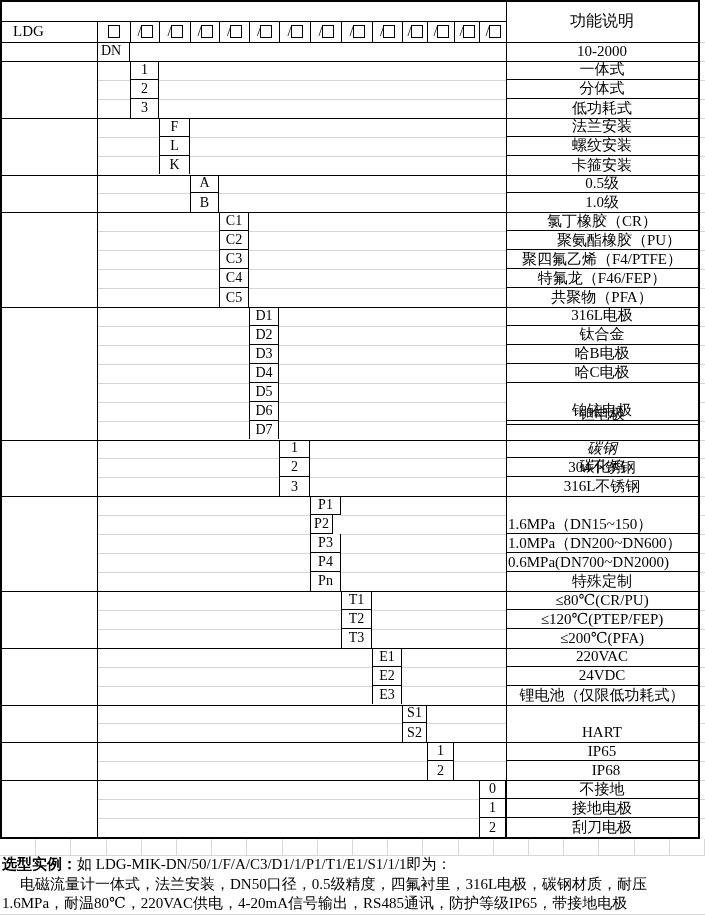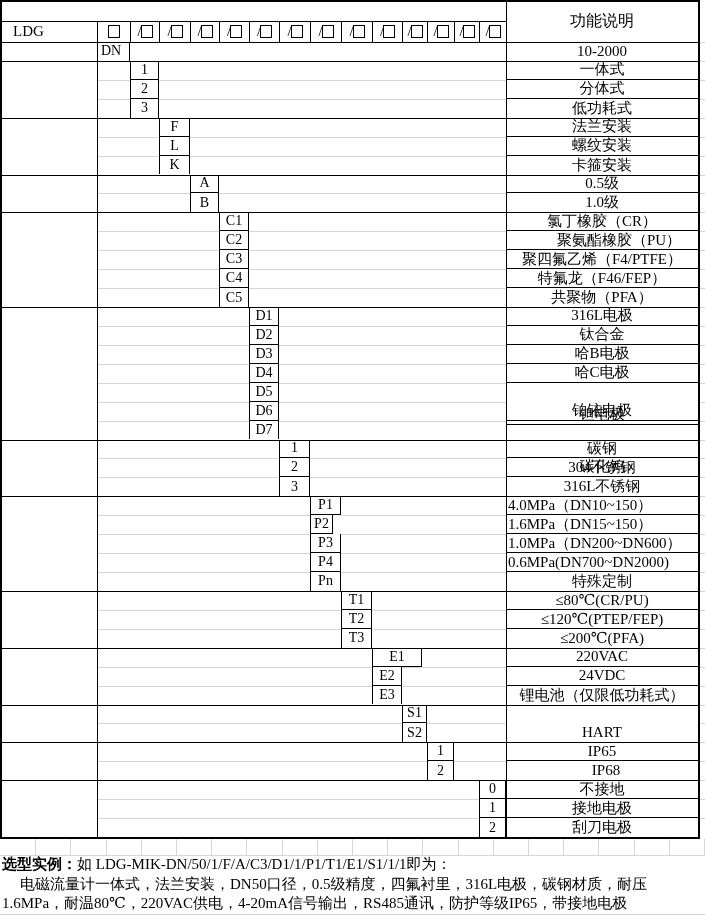--- a/index.html
+++ b/index.html
@@ -187,36 +187,35 @@
     <div class="cell desc-bb" style="left: 506px; top: 401.643px; width: 192px; height: 18.9286px;">铂铱电极</div>
     <div class="hline faint" style="left: 698px; top: 420.571px; width: 7px; height: 1px;"></div>
     <div class="code-cell cell" style="left: 249px; top: 420.571px; width: 30px; height: 18.9286px;">D7</div>
     <div class="cell" style="left: 506px; top: 420.571px; width: 192px; height: 18.9286px; margin-top: 36px;">碳化钨</div>
     <div class="hline" style="left: 0px; top: 439.5px; width: 698px; height: 1px;"></div>
     <div class="hline faint" style="left: 698px; top: 439.5px; width: 7px; height: 1px;"></div>
     <div class="cell label-cell" style="left: 0px; top: 439.5px; width: 97px; height: 56.7857px;"></div>
     <div class="hline faint" style="left: 97px; top: 458.429px; width: 182px; height: 1px;"></div>
     <div class="hline faint" style="left: 310px; top: 458.429px; width: 196px; height: 1px;"></div>
     <div class="code-cell cell code-bb" style="left: 279px; top: 439.5px; width: 31px; height: 18.9286px;">1</div>
-    <div class="cell desc-bb" style="left: 506px; top: 439.5px; width: 192px; height: 18.9286px;">碳钢</div>
+    <div class="cell desc-bb" style="left: 506px; top: 439.5px; width: 192px; height: 18.9286px; font-style: italic;">碳钢</div>
     <div class="hline faint" style="left: 698px; top: 458.429px; width: 7px; height: 1px;"></div>
     <div class="hline faint" style="left: 97px; top: 477.357px; width: 182px; height: 1px;"></div>
     <div class="hline faint" style="left: 310px; top: 477.357px; width: 196px; height: 1px;"></div>
     <div class="code-cell cell code-bb" style="left: 279px; top: 458.429px; width: 31px; height: 18.9286px;">2</div>
     <div class="cell desc-bb" style="left: 506px; top: 458.429px; width: 192px; height: 18.9286px;">304不锈钢</div>
     <div class="hline faint" style="left: 698px; top: 477.357px; width: 7px; height: 1px;"></div>
     <div class="code-cell cell" style="left: 279px; top: 477.357px; width: 31px; height: 18.9286px;">3</div>
     <div class="cell" style="left: 506px; top: 477.357px; width: 192px; height: 18.9286px;">316L不锈钢</div>
     <div class="hline" style="left: 0px; top: 496.286px; width: 698px; height: 1px;"></div>
     <div class="hline faint" style="left: 698px; top: 496.286px; width: 7px; height: 1px;"></div>
     <div class="cell label-cell" style="left: 0px; top: 496.286px; width: 97px; height: 94.6429px;"></div>
     <div class="hline faint" style="left: 97px; top: 515.214px; width: 213px; height: 1px;"></div>
     <div class="hline faint" style="left: 341px; top: 515.214px; width: 165px; height: 1px;"></div>
     <div class="code-cell cell code-bb" style="left: 310px; top: 496.286px; width: 31px; height: 18.9286px;">P1</div>
-    <div class="cell desc-bb al" style="left: 506px; top: 496.286px; width: 192px; height: 18.9286px; padding-left: 2px;">4.0MPa（DN10~150）</div>
     <div class="hline faint" style="left: 698px; top: 515.214px; width: 7px; height: 1px;"></div>
     <div class="hline faint" style="left: 97px; top: 534.143px; width: 213px; height: 1px;"></div>
     <div class="hline faint" style="left: 341px; top: 534.143px; width: 165px; height: 1px;"></div>
     <div class="code-cell cell code-bb" style="left: 310px; top: 515px; width: 23px; height: 18.9286px;">P2</div>
     <div class="cell desc-bb al" style="left: 506px; top: 515.214px; width: 192px; height: 18.9286px; padding-left: 2px;">1.6MPa（DN15~150）</div>
     <div class="hline faint" style="left: 698px; top: 534.143px; width: 7px; height: 1px;"></div>
     <div class="hline faint" style="left: 97px; top: 553.071px; width: 213px; height: 1px;"></div>
     <div class="hline faint" style="left: 341px; top: 553.071px; width: 165px; height: 1px;"></div>
     <div class="code-cell cell code-bb" style="left: 310px; top: 534.143px; width: 31px; height: 18.9286px;">P3</div>
     <div class="cell desc-bb al" style="left: 506px; top: 534.143px; width: 192px; height: 18.9286px; padding-left: 2px;">1.0MPa（DN200~DN600）</div>
@@ -241,21 +240,21 @@
     <div class="code-cell cell code-bb" style="left: 341px; top: 609.857px; width: 31px; height: 18.9286px;">T2</div>
     <div class="cell desc-bb" style="left: 506px; top: 609.857px; width: 192px; height: 18.9286px;">≤120℃(PTEP/FEP)</div>
     <div class="hline faint" style="left: 698px; top: 628.786px; width: 7px; height: 1px;"></div>
     <div class="code-cell cell" style="left: 341px; top: 628.786px; width: 31px; height: 18.9286px;">T3</div>
     <div class="cell" style="left: 506px; top: 628.786px; width: 192px; height: 18.9286px;">≤200℃(PFA)</div>
     <div class="hline" style="left: 0px; top: 647.714px; width: 698px; height: 1px;"></div>
     <div class="hline faint" style="left: 698px; top: 647.714px; width: 7px; height: 1px;"></div>
     <div class="cell label-cell" style="left: 0px; top: 647.714px; width: 97px; height: 56.7857px;"></div>
     <div class="hline faint" style="left: 97px; top: 666.643px; width: 275px; height: 1px;"></div>
     <div class="hline faint" style="left: 402px; top: 666.643px; width: 104px; height: 1px;"></div>
-    <div class="code-cell cell code-bb" style="left: 372px; top: 647.714px; width: 50px; height: 18.9286px;">E1</div>
+    <div class="code-cell cell code-bb" style="left: 372px; top: 647.714px; width: 30px; height: 18.9286px;">E1</div>
     <div class="cell desc-bb" style="left: 506px; top: 647.714px; width: 192px; height: 18.9286px;">220VAC</div>
     <div class="hline faint" style="left: 698px; top: 666.643px; width: 7px; height: 1px;"></div>
     <div class="hline faint" style="left: 97px; top: 685.571px; width: 275px; height: 1px;"></div>
     <div class="hline faint" style="left: 402px; top: 685.571px; width: 104px; height: 1px;"></div>
     <div class="code-cell cell code-bb" style="left: 372px; top: 666.643px; width: 30px; height: 18.9286px;">E2</div>
     <div class="cell desc-bb" style="left: 506px; top: 666.643px; width: 192px; height: 18.9286px;">24VDC</div>
     <div class="hline faint" style="left: 698px; top: 685.571px; width: 7px; height: 1px;"></div>
     <div class="code-cell cell" style="left: 372px; top: 685.571px; width: 30px; height: 18.9286px;">E3</div>
     <div class="cell" style="left: 506px; top: 685.571px; width: 192px; height: 18.9286px;">锂电池（仅限低功耗式）</div>
     <div class="hline" style="left: 0px; top: 704.5px; width: 698px; height: 1px;"></div>

